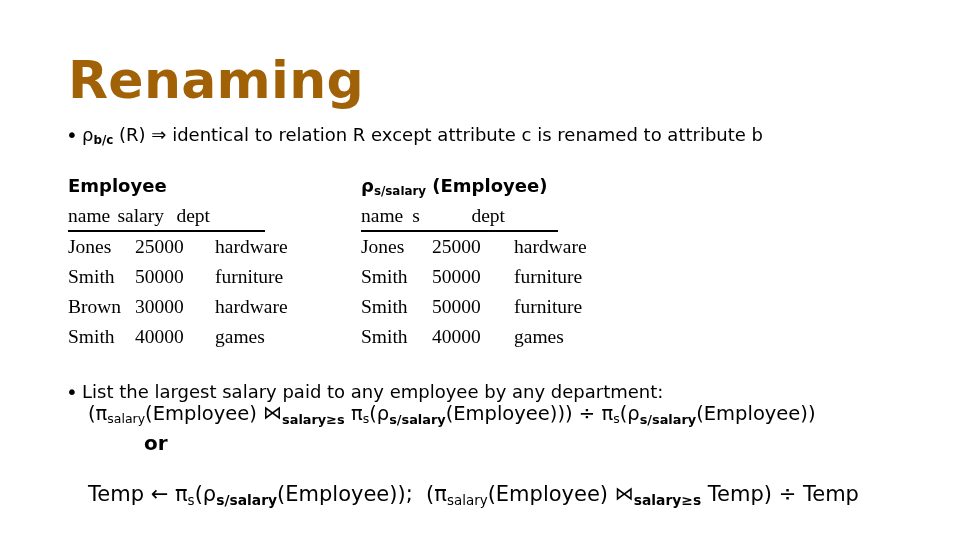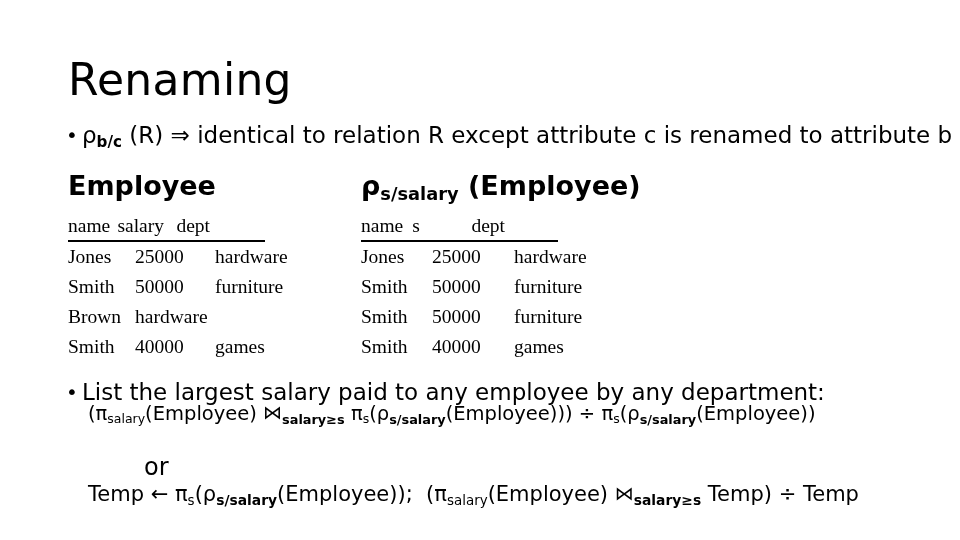--- a/index.html
+++ b/index.html
@@ -21,43 +21,43 @@
     width: 960px;
     height: 540px;
   }
 
   
   .title {
     position: absolute;
     left: 68px;
     top: 56px;
     font-family: "DejaVu Sans", sans-serif;
-    font-size: 44px;
-    font-weight: 400;
+    font-size: 52px;
+    font-weight: 700;
     line-height: 48px;
     letter-spacing: 0.3px;
-    color: #000000;
+    color: #a16207;
     white-space: nowrap;
   }
 
   
   .bullet-row {
     position: absolute;
     display: flex;
     align-items: flex-start;
     white-space: nowrap;
   }
   .bullet-dot {
     width: 16px;
     font-size: 20px;
     line-height: 26px;
     text-align: left;
   }
   .bullet-text {
-    font-size: 23px;
+    font-size: 18px;
     line-height: 26px;
     font-weight: 400;
   }
   #bullet-rename { left: 66px; top: 122px; }
   #bullet-list   { left: 66px; top: 379px; }
 
   sub.sm {
     font-size: 0.66em;
     font-weight: 600;
     vertical-align: -0.28em;
@@ -72,24 +72,24 @@
 
   
   .rel-table {
     position: absolute;
     white-space: nowrap;
   }
   #table-employee { left: 68px; top: 172px; }
   #table-renamed  { left: 361px; top: 172px; }
 
   .rel-title {
-    font-size: 27px;
+    font-size: 18px;
     font-weight: bold;
     line-height: 28px;
-    margin-bottom: 12px;
+    margin-bottom: 2px;
     height: 28px;
   }
   .rel-title.plain { font-weight: bold; }
 
   .rel-grid {
     font-size: 19.5px;
     line-height: 30px;
     font-family: Liberation Serif, serif;
   }
   .rel-head {
@@ -115,21 +115,21 @@
   #table-renamed .rel-head { width: 197px; }
 
   
   .formula {
     position: absolute;
     white-space: nowrap;
     font-size: 19.5px;
     line-height: 26px;
   }
   #formula-line1 { left: 88px; top: 400px; }
-  #formula-or    { left: 144px; top: 454px; font-size: 24px; }
+  #formula-or    { left: 144px; top: 430px; font-size: 20px; font-weight: bold; }
   #formula-line2 { left: 88px; top: 480px; font-size: 21px; line-height: 28px; }
 
   .join {
     font-size: 19px;
     display: inline-block;
     transform: translateY(-1px);
   }
   .arrow-left { font-size: 21px; }
 </style>
 </head>
@@ -157,20 +157,21 @@
         <span class="c1">25000</span>
         <span class="c2">hardware</span>
       </div>
       <div class="rel-row">
         <span class="c0">Smith</span>
         <span class="c1">50000</span>
         <span class="c2">furniture</span>
       </div>
       <div class="rel-row">
         <span class="c0">Brown</span>
+        <span class="c1">30000</span>
         <span class="c2">hardware</span>
       </div>
       <div class="rel-row">
         <span class="c0">Smith</span>
         <span class="c1">40000</span>
         <span class="c2">games</span>
       </div>
     </div>
   </div>
 

